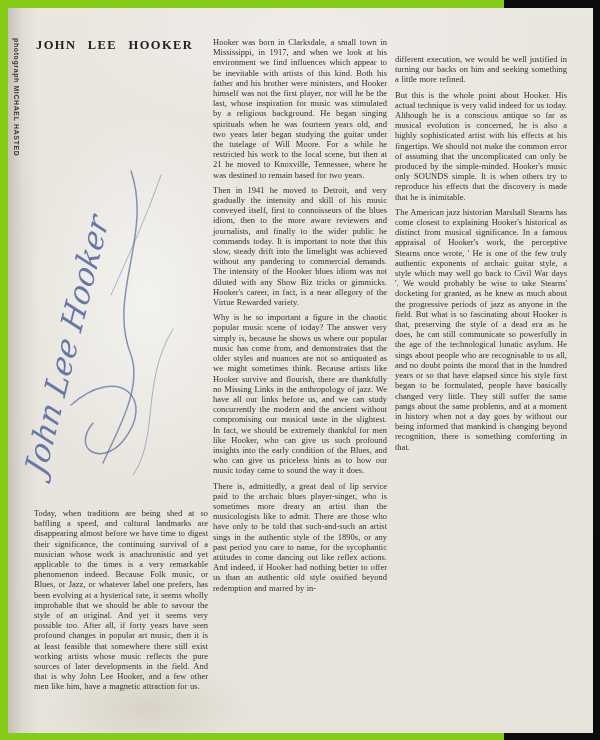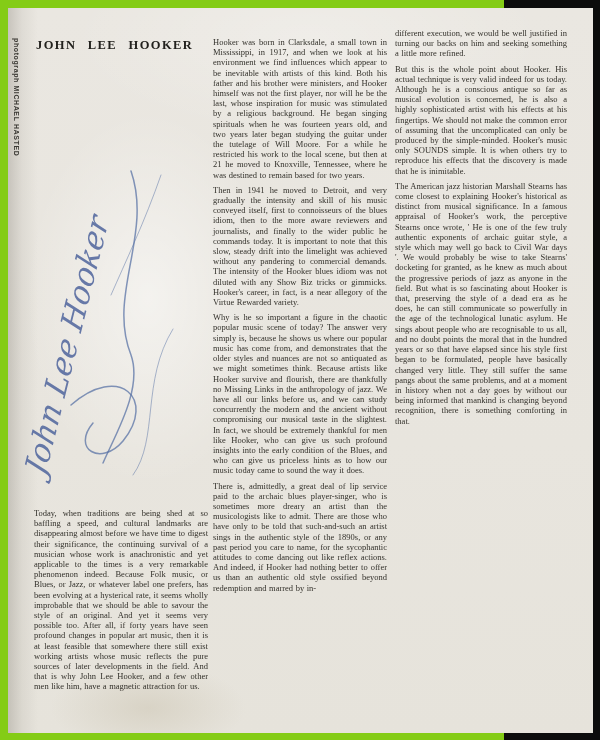--- a/index.html
+++ b/index.html
@@ -51,21 +51,21 @@
     position:absolute; width:173px;
     text-align:justify;
     font-family:Liberation Serif, serif;
     font-size:8.5px; line-height:10.2px;
     color:#33312b;
     word-spacing:0.4px;
   }
   .col p { margin:0 0 5px 0; }
   .col-left   { left:26px;  top:476px; width:174px;margin-top:24px; }
   .col-middle { left:205px; top:29px;  width:174px; }
-  .col-right  { left:387px; top:20px;  width:172px; }
+  .col-right  { left:387px; top:46px;  width:172px; }
 </style>
 </head>
 <body>
 
 <div class="page">
   <div class="paper">
 
     <div class="photo-credit">photograph MICHAEL HASTED</div>
 
     <h1 class="title">JOHN LEE HOOKER</h1>

